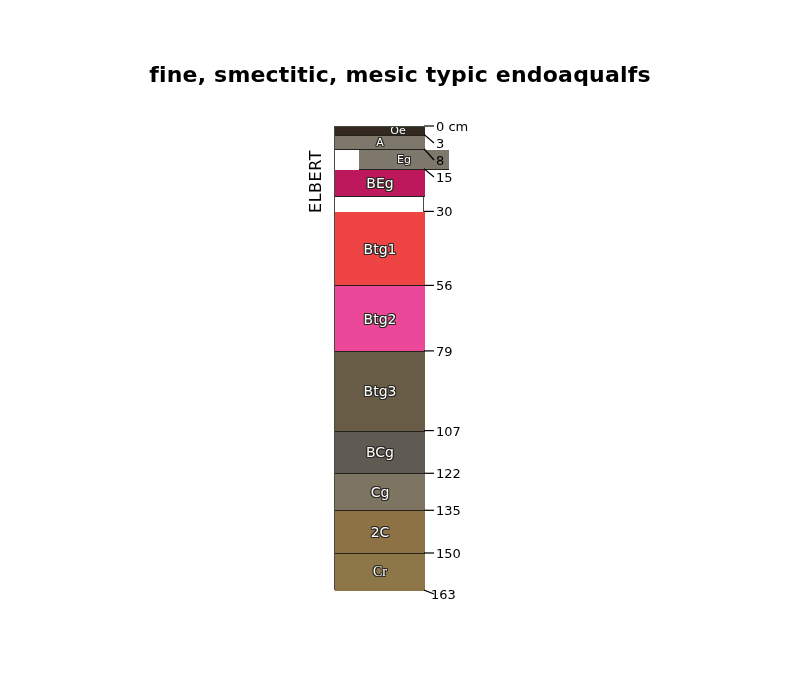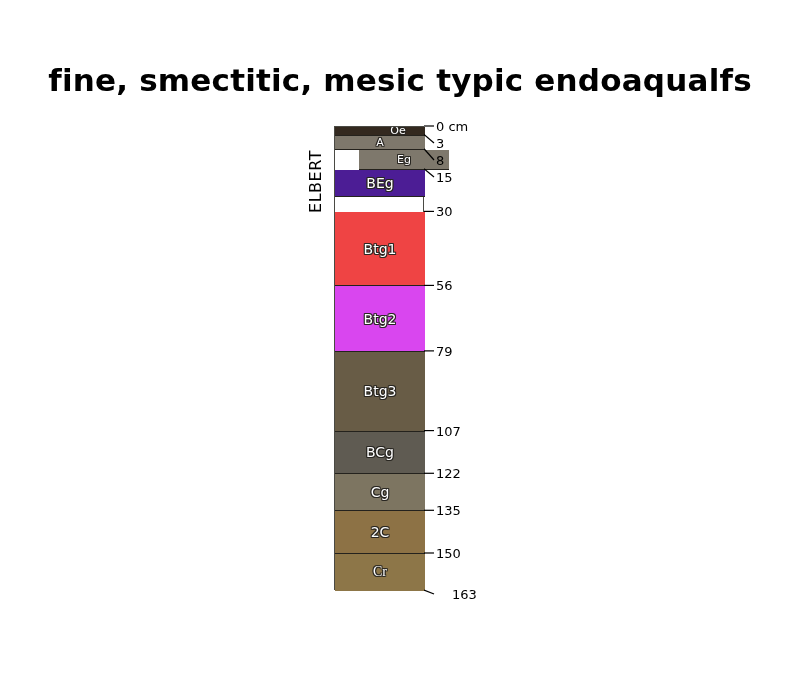--- a/index.html
+++ b/index.html
@@ -14,21 +14,21 @@
     overflow: hidden;
     position: relative;
   }
 
   #plot-title {
     position: absolute;
     left: 0;
     top: 62px;
     width: 800px;
     text-align: center;
-    font-size: 31px;
+    font-size: 22px;
     font-weight: bold;
     color: #000000;
     letter-spacing: 0.2px;
     white-space: nowrap;
   }
 
   
   #profile-area {
     position: absolute;
     left: 334px;
@@ -137,27 +137,27 @@
   <div id="profile-column">
       <div class="horizon" style="top: 0px; height: 8.53988px; background: rgb(51, 41, 31); padding-left: 36px;">
         <span class="horizon-label">Oe</span>
       </div>
       <div class="horizon" style="top: 8.53988px; height: 14.2331px; background: rgb(126, 120, 108);">
         <span class="horizon-label">A</span>
       </div>
       <div class="horizon" style="top: 22.773px; height: 19.9264px; background: rgb(126, 120, 108); margin-left: 24px;">
         <span class="horizon-label">Eg</span>
       </div>
-      <div class="horizon" style="top: 42.6994px; height: 27px; background: #4c1d95;">
+      <div class="horizon" style="top: 42.6994px; height: 27px; background: #be185d;">
         <span class="horizon-label big">BEg</span>
       </div>
       <div class="horizon" style="top: 85.3988px; height: 74.0123px; background: #ef4444;">
         <span class="horizon-label big">Btg1</span>
       </div>
-      <div class="horizon" style="top: 159.411px; height: 65.4724px; background: #d946ef;">
+      <div class="horizon" style="top: 159.411px; height: 65.4724px; background: #ec4899;">
         <span class="horizon-label big">Btg2</span>
       </div>
       <div class="horizon" style="top: 224.883px; height: 79.7055px; background: rgb(104, 92, 70);">
         <span class="horizon-label big">Btg3</span>
       </div>
       <div class="horizon" style="top: 347.288px; height: 37.0061px; background: rgb(125, 117, 97);">
         <span class="horizon-label big">Cg</span>
       </div>
       <div class="horizon" style="top: 304.589px; height: 42.6994px; background: rgb(95, 91, 82);">
         <span class="horizon-label big">BCg</span>
@@ -190,14 +190,14 @@
     <div class="depth-label" style="left: 12px; top: 27px;">3</div>
     <div class="depth-label" style="left: 12px; top: 44px;">8</div>
     <div class="depth-label" style="left: 12px; top: 61px;">15</div>
     <div class="depth-label" style="left: 12px; top: 95.3988px;">30</div>
     <div class="depth-label" style="left: 12px; top: 169.411px;">56</div>
     <div class="depth-label" style="left: 12px; top: 234.883px;">79</div>
     <div class="depth-label" style="left: 12px; top: 314.589px;">107</div>
     <div class="depth-label" style="left: 12px; top: 357.288px;">122</div>
     <div class="depth-label" style="left: 12px; top: 394.294px;">135</div>
     <div class="depth-label" style="left: 12px; top: 436.994px;">150</div>
-    <div class="depth-label" style="left: 28px; top: 478px;">163</div>
+    <div class="depth-label" style="left: 7px; top: 478px;">163</div>
   </div>
 
 </body></html>

